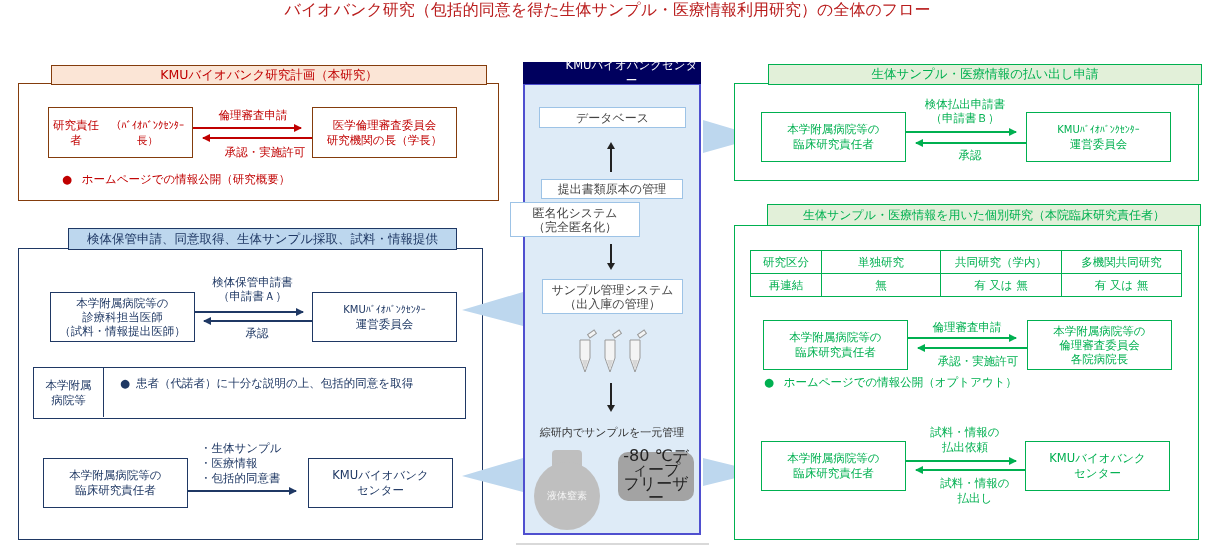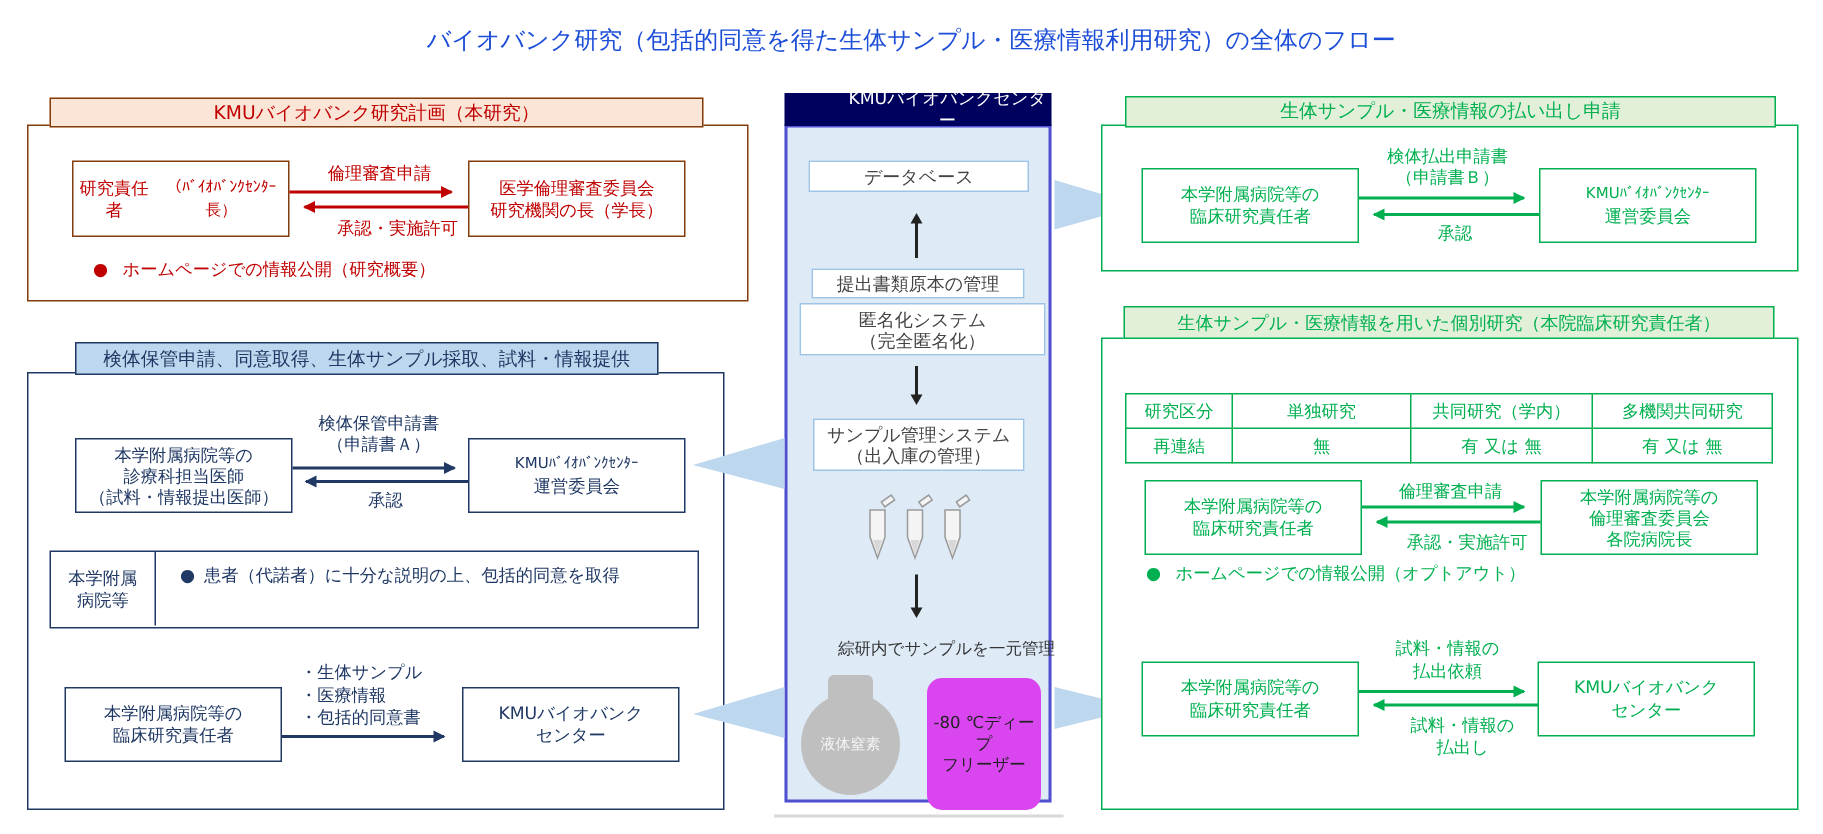--- a/index.html
+++ b/index.html
@@ -1,23 +1,23 @@
 <!DOCTYPE html>
 <html><head>
 <meta charset="utf-8">
 <style>
   html, body { margin: 0; padding: 0; background: #ffffff; }
   body { width: 1215px; height: 556px; position: relative; overflow: hidden;
          font-family: "DejaVu Sans", "Liberation Sans", sans-serif; }
   .abs { position: absolute; box-sizing: border-box; }
   .center { display: flex; align-items: center; justify-content: center; text-align: center; }
-  .title { left: 0; top: 17px; width: 1215px; text-align: center; font-size: 16px; color: #1d4ed8; }
-
-  
-  .hdr { font-size: 12.5px; white-space: nowrap; }
+  .title { left: 0; top: 0; width: 1215px; text-align: center; font-size: 16px; color: #b91c1c; }
+
+  
+  .hdr { font-size: 12.5px; white-space: nowrap; margin-left: 18px; }
   .box { background: #fff; font-size: 11.5px; line-height: 15px; text-align: center; }
   .lbl { font-size: 11px; line-height: 14px; text-align: center; white-space: nowrap; }
   .arrow { height: 2px; }
   .arrow.r::after, .arrow.l::before { content: ""; position: absolute; top: -3px; border-top: 4px solid transparent; border-bottom: 4px solid transparent; }
   .arrow.r::after { right: -1px; border-left: 8px solid currentColor; }
   .arrow.l::before { left: -1px; border-right: 8px solid currentColor; }
 
   
   .brown-h { background: #fbe5d6; border: 1.5px solid #843c0c; color: #c00000; }
   .brown-b { border: 1.5px solid #843c0c; background: #fff; }
@@ -116,21 +116,21 @@
   <div>・包括的同意書</div>
 </div>
 <div class="abs arrow r navy" style="left:188px;top:490px;width:108px;"></div>
 
 <div class="abs center-col" style="left:523px;top:83px;width:178px;height:452px;"></div>
 <div class="abs center-hdr center" style="left:523px;top:62px;width:178px;height:22px;">KMUバイオバンクセンター</div>
 
 <div class="abs cbox center" style="left:539px;top:107px;width:147px;height:21px;">データベース</div>
 <div class="abs varrow up" style="left:610px;top:144px;height:28px;"></div>
 <div class="abs cbox center" style="left:541px;top:179px;width:142px;height:20px;">提出書類原本の管理</div>
-<div class="abs cbox center" style="left:533px;top:202px;width:164px;height:35px;flex-direction:column;">
+<div class="abs cbox center" style="left:510px;top:202px;width:130px;height:35px;flex-direction:column;">
   <span>匿名化システム</span>
   <span>（完全匿名化）</span>
 </div>
 <div class="abs varrow down" style="left:610px;top:244px;height:24px;"></div>
 <div class="abs cbox center" style="left:542px;top:279px;width:141px;height:35px;flex-direction:column;">
   <span>サンプル管理システム</span>
   <span>（出入庫の管理）</span>
 </div>
 
 <svg class="abs" style="left:575px;top:328px;" width="80" height="48" viewBox="0 0 80 48">
@@ -149,28 +149,28 @@
     </g>
   </g>
   <g fill="#d8d8d8">
     <path d="M7 32 L13 32 Q10 42 10 42 Z"></path>
     <path d="M32 32 L38 32 Q35 42 35 42 Z"></path>
     <path d="M57 32 L63 32 Q60 42 60 42 Z"></path>
   </g>
 </svg>
 
 <div class="abs varrow down" style="left:610px;top:383px;height:27px;"></div>
-<div class="abs" style="left:523px;top:425px;width:178px;text-align:center;font-size:11px;color:#333;white-space:nowrap;margin-left:19px;">綜研内でサンプルを一元管理</div>
+<div class="abs" style="left:523px;top:425px;width:178px;text-align:center;font-size:11px;color:#333;white-space:nowrap;">綜研内でサンプルを一元管理</div>
 
 <div class="abs" style="left:552px;top:450px;width:30px;height:22px;background:#bfbfbf;border-radius:4px;"></div>
 <div class="abs center" style="left:534px;top:462px;width:66px;height:68px;background:#bfbfbf;border-radius:50%;color:#f4f4f4;font-size:10px;">
   <span>液体窒素</span>
 </div>
 
-<div class="abs center" style="left:618px;top:452px;width:76px;height:88px;background:#d946ef;border-radius:10px;flex-direction:column;font-size:11px;line-height:14px;color:#222;">
+<div class="abs center" style="left:618px;top:452px;width:76px;height:49px;background:#a3a3a3;border-radius:10px;flex-direction:column;font-size:16px;line-height:14px;color:#222;">
   <span>-80 ℃ディープ</span>
   <span>フリーザー</span>
 </div>
 <div class="abs" style="left:516px;top:543px;width:193px;height:2px;background:#d9d9d9;"></div>
 
 <svg class="abs" style="left:0;top:0;pointer-events:none;" width="1215" height="556">
   <polygon points="703,120 760,137 703,153" fill="#bdd7ee"></polygon>
   <polygon points="462,310 523,292 523,326" fill="#bdd7ee"></polygon>
   <polygon points="462,476 523,458 523,492" fill="#bdd7ee"></polygon>
   <polygon points="703,458 760,472 703,486" fill="#bdd7ee"></polygon>
@@ -191,21 +191,21 @@
   <div>検体払出申請書</div>
   <div>（申請書Ｂ）</div>
 </div>
 <div class="abs arrow r green" style="left:906px;top:131px;width:110px;"></div>
 <div class="abs arrow l green" style="left:916px;top:142px;width:110px;"></div>
 <div class="abs lbl" style="left:945px;top:148px;width:50px;color:#00b050;font-size:11.5px;">承認</div>
 
 <div class="abs green-b" style="left:734px;top:225px;width:465px;height:315px;"></div>
 <div class="abs green-h hdr center" style="left:749px;top:204px;width:434px;height:22px;font-size:12px;">生体サンプル・医療情報を用いた個別研究（本院臨床研究責任者）</div>
 
-<table class="abs grid" style="left:750px;top:250px;width:432px;margin-top:12px;">
+<table class="abs grid" style="left:750px;top:250px;width:432px;">
   <tbody>
       <tr>
     <td style="width:70px;">研究区分</td>
     <td style="width:118px;">単独研究</td>
     <td style="width:120px;">共同研究（学内）</td>
     <td>多機関共同研究</td>
   </tr>
   <tr>
     <td>再連結</td>
     <td>無</td>

